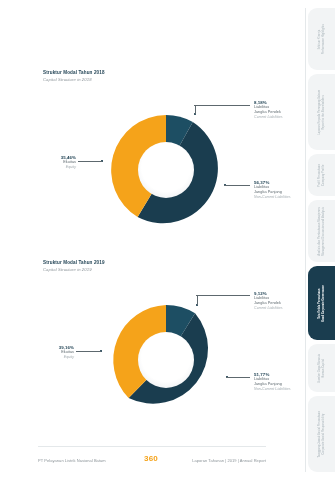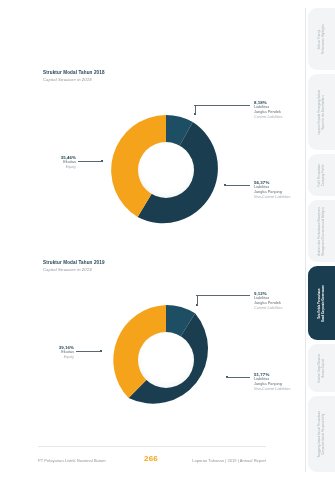--- a/index.html
+++ b/index.html
@@ -248,21 +248,21 @@
     <div class="callout left" style="left:0;width:74px;top:95px;">
       <div class="pct">39,16%</div>
       <div class="l1">Ekuitas</div>
       <div class="l3">Equity</div>
     </div>
   </div>
 
   <div id="footer">
     <div class="rule"></div>
     <div class="f-left">PT Pelayanan Listrik Nasional Batam</div>
-    <div class="f-page">266</div>
+    <div class="f-page">360</div>
     <div class="f-right">Laporan Tahunan | 2019 | Annual Report</div>
   </div>
 
   <div id="tab-rail">
     <div class="rail-line"></div>
 
     <div class="rail-tab" style="top:8px;height:62px;">
       <span class="rail-text">Ikhtisar Kinerja
 Performance Highlights</span>
     </div>

